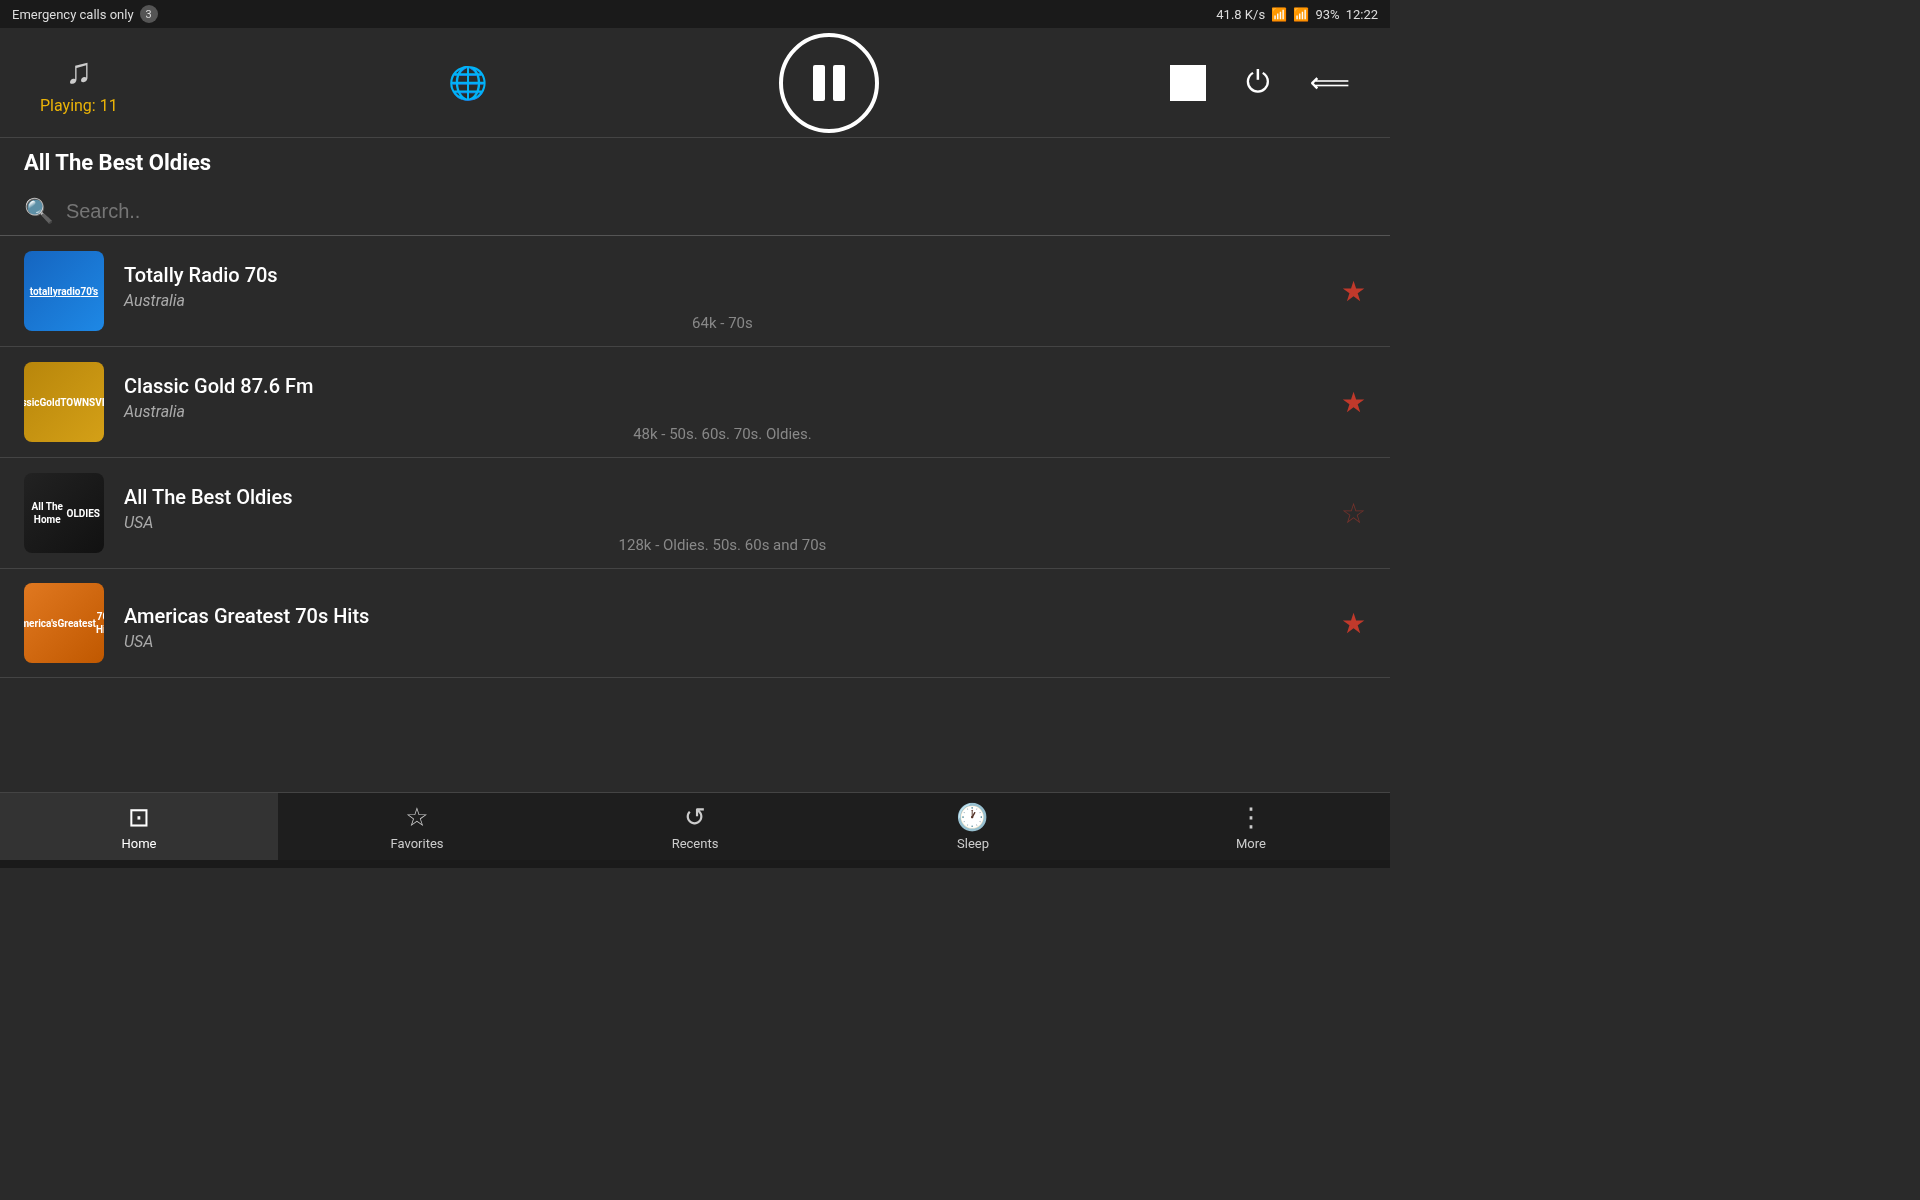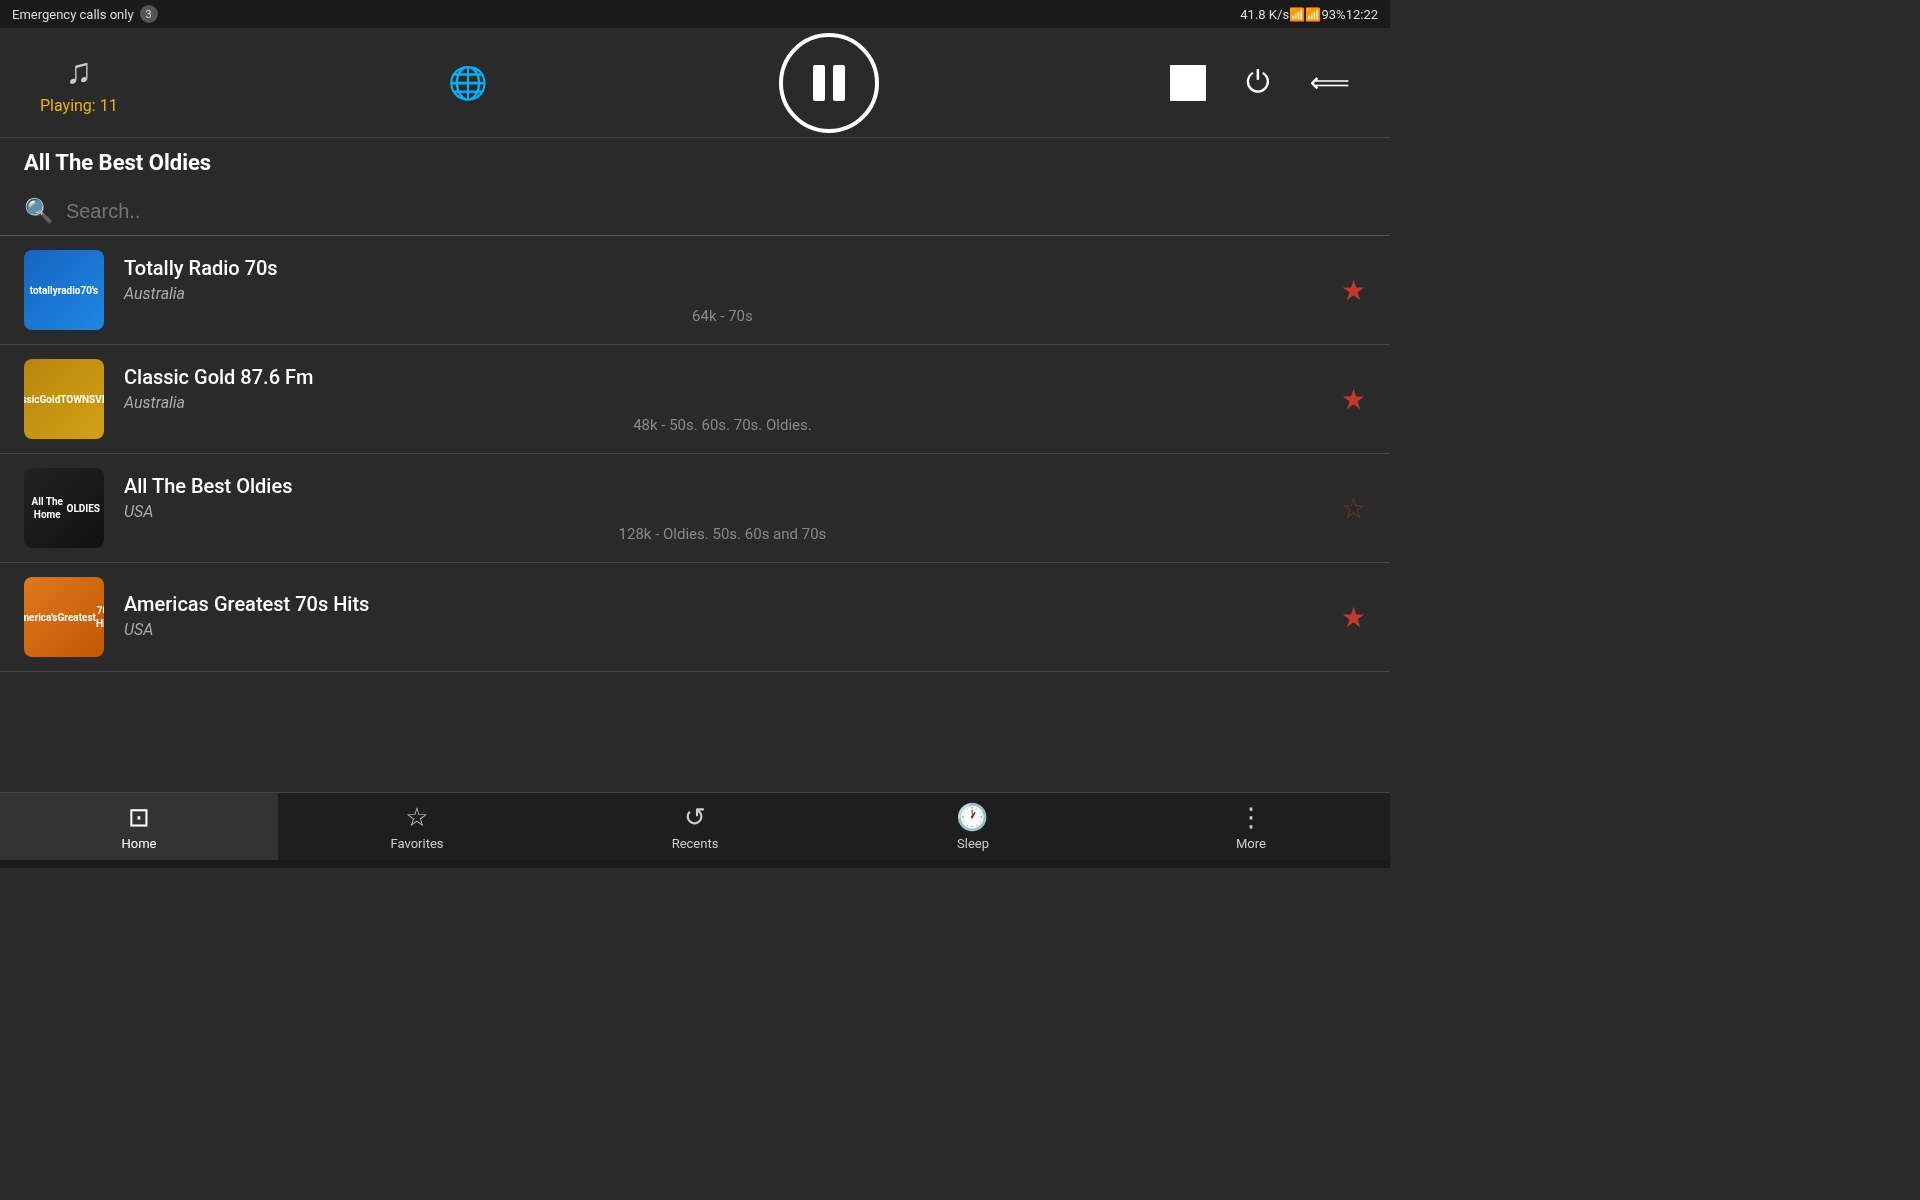--- a/index.html
+++ b/index.html
@@ -18,21 +18,21 @@
       display: flex;
       justify-content: space-between;
       align-items: center;
       background: #1a1a1a;
       padding: 0 12px;
       height: 28px;
       font-size: 13px;
       color: #ddd;
     }
     .status-left { display: flex; align-items: center; gap: 6px; }
-    .status-right { display: flex; align-items: center; gap: 0; font-size: 13px; }
+    .status-right { display: flex; align-items: center; gap: 6px; font-size: 13px; }
     .notif-badge {
       background: #555;
       border-radius: 50%;
       width: 18px; height: 18px;
       display: flex; align-items: center; justify-content: center;
       font-size: 11px;
     }
 
     
     .player-header {
@@ -151,21 +151,21 @@
       flex-shrink: 0;
       display: flex;
       align-items: center;
       justify-content: center;
       font-size: 10px;
       font-weight: bold;
       text-align: center;
       overflow: hidden;
     }
 
-    .station-info { flex: 1; }
+    .station-info { flex: 1; margin-top: 13px; }
     .station-name { font-size: 20px; color: #fff; font-weight: 500; margin-bottom: 4px; }
     .station-country { font-size: 16px; color: #aaa; font-style: italic; margin-bottom: 4px; }
     .station-meta { font-size: 15px; color: #888; text-align: center; }
 
     .star-btn {
       background: transparent;
       border: none;
       cursor: pointer;
       font-size: 28px;
       flex-shrink: 0;
@@ -270,21 +270,21 @@
 
   <div class="search-bar">
     <span class="search-icon-wrap">🔍</span>
     <input type="text" placeholder="Search.." style="">
   </div>
 
   <div class="main-content">
     <div class="radio-list" id="radio-list">
 
     <div class="radio-item">
-    <div class="station-logo" style="background: linear-gradient(135deg, #1565C0, #1E88E5); color:#fff; padding:0; line-height:1.3;">
+    <div class="station-logo" style="background: linear-gradient(135deg, #1565C0, #1E88E5); color:#fff; padding:0; line-height:1.3;text-decoration:underline;">
             <span style="display:block">totally</span>
             <span style="display:block">radio</span>
             <span style="display:block">70's</span>
           </div>
     <div class="station-info">
       <div class="station-name">Totally Radio 70s</div>
       <div class="station-country">Australia</div>
       <div class="station-meta">64k - 70s</div>
     </div>
     <button class="star-btn star-filled">★</button>

